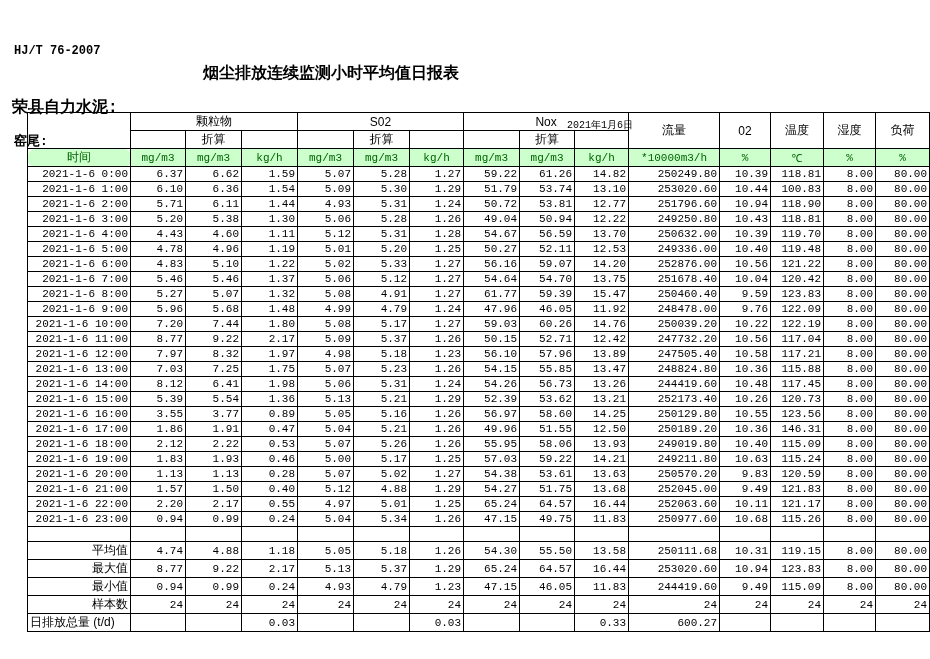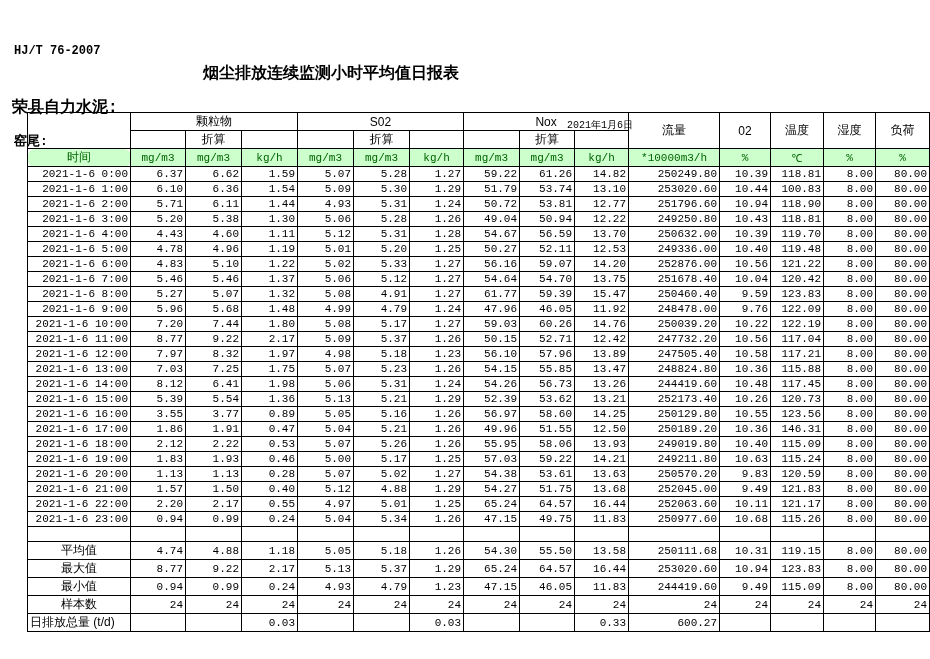--- a/index.html
+++ b/index.html
@@ -37,21 +37,21 @@
   #report thead tr.units th{
     height:16px;background:#ccffcc;color:#006400;text-align:center;font-size:11px;
   }
   #report thead tr.units th.cn{font-family:"Liberation Sans",sans-serif;font-size:12px;border-radius:7px;}
   td.time{text-align:right;padding-right:3px;}
   td.num{text-align:right;padding-right:9px;}
   td.flow{padding-right:7px;}
   td.pct{padding-right:11px;}
   td.tight{padding-right:5px;}
   tr.spacer td{height:12px;}
-  td.slabel{text-align:center;padding-right:3px;font-family:"Liberation Sans",sans-serif;font-size:12px;}
+  td.slabel{text-align:right;padding-right:3px;font-family:"Liberation Sans",sans-serif;font-size:12px;}
   td.tlabel{text-align:left;padding-left:2px;font-family:"Liberation Sans",sans-serif;font-size:12px;}
   td.nb{border-bottom:none;}
 </style>
 </head>
 <body>
 
 <div class="abs" id="std">HJ/T  76-2007</div>
 <div class="abs" id="title">烟尘排放连续监测小时平均值日报表</div>
 <div class="abs" id="company">荣县自力水泥:</div>
 <div class="abs" id="location">窑尾:</div>

